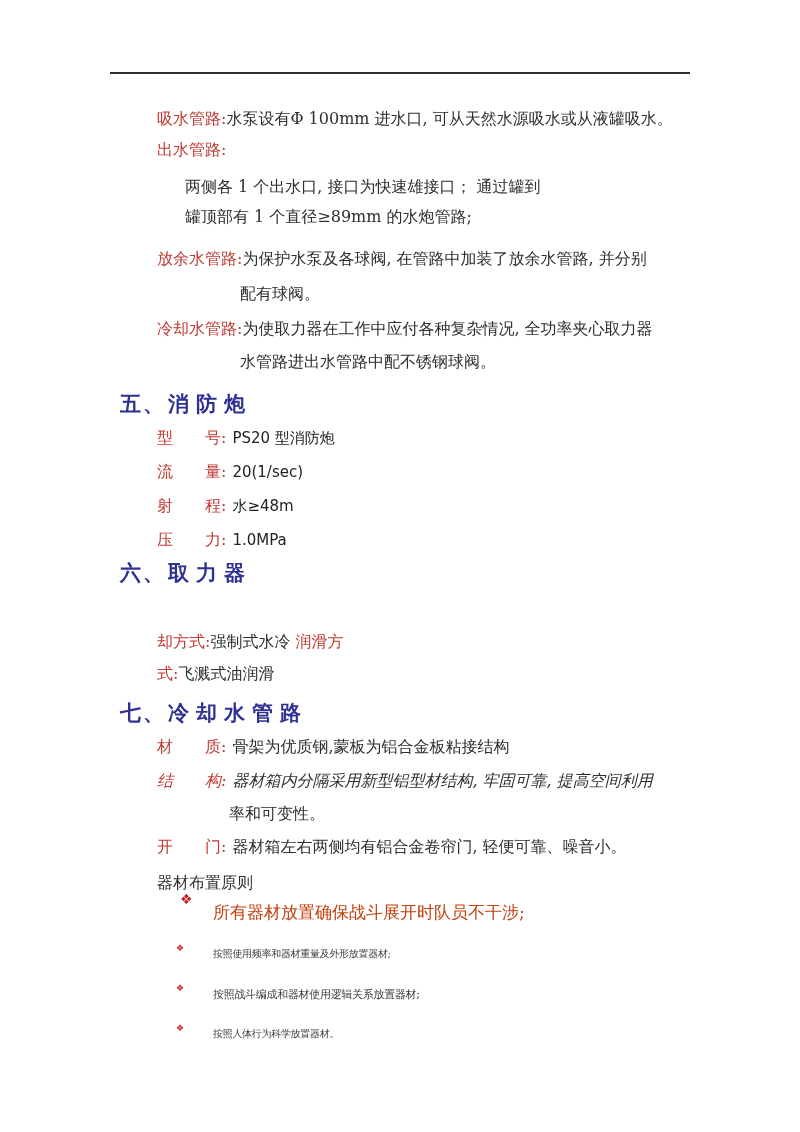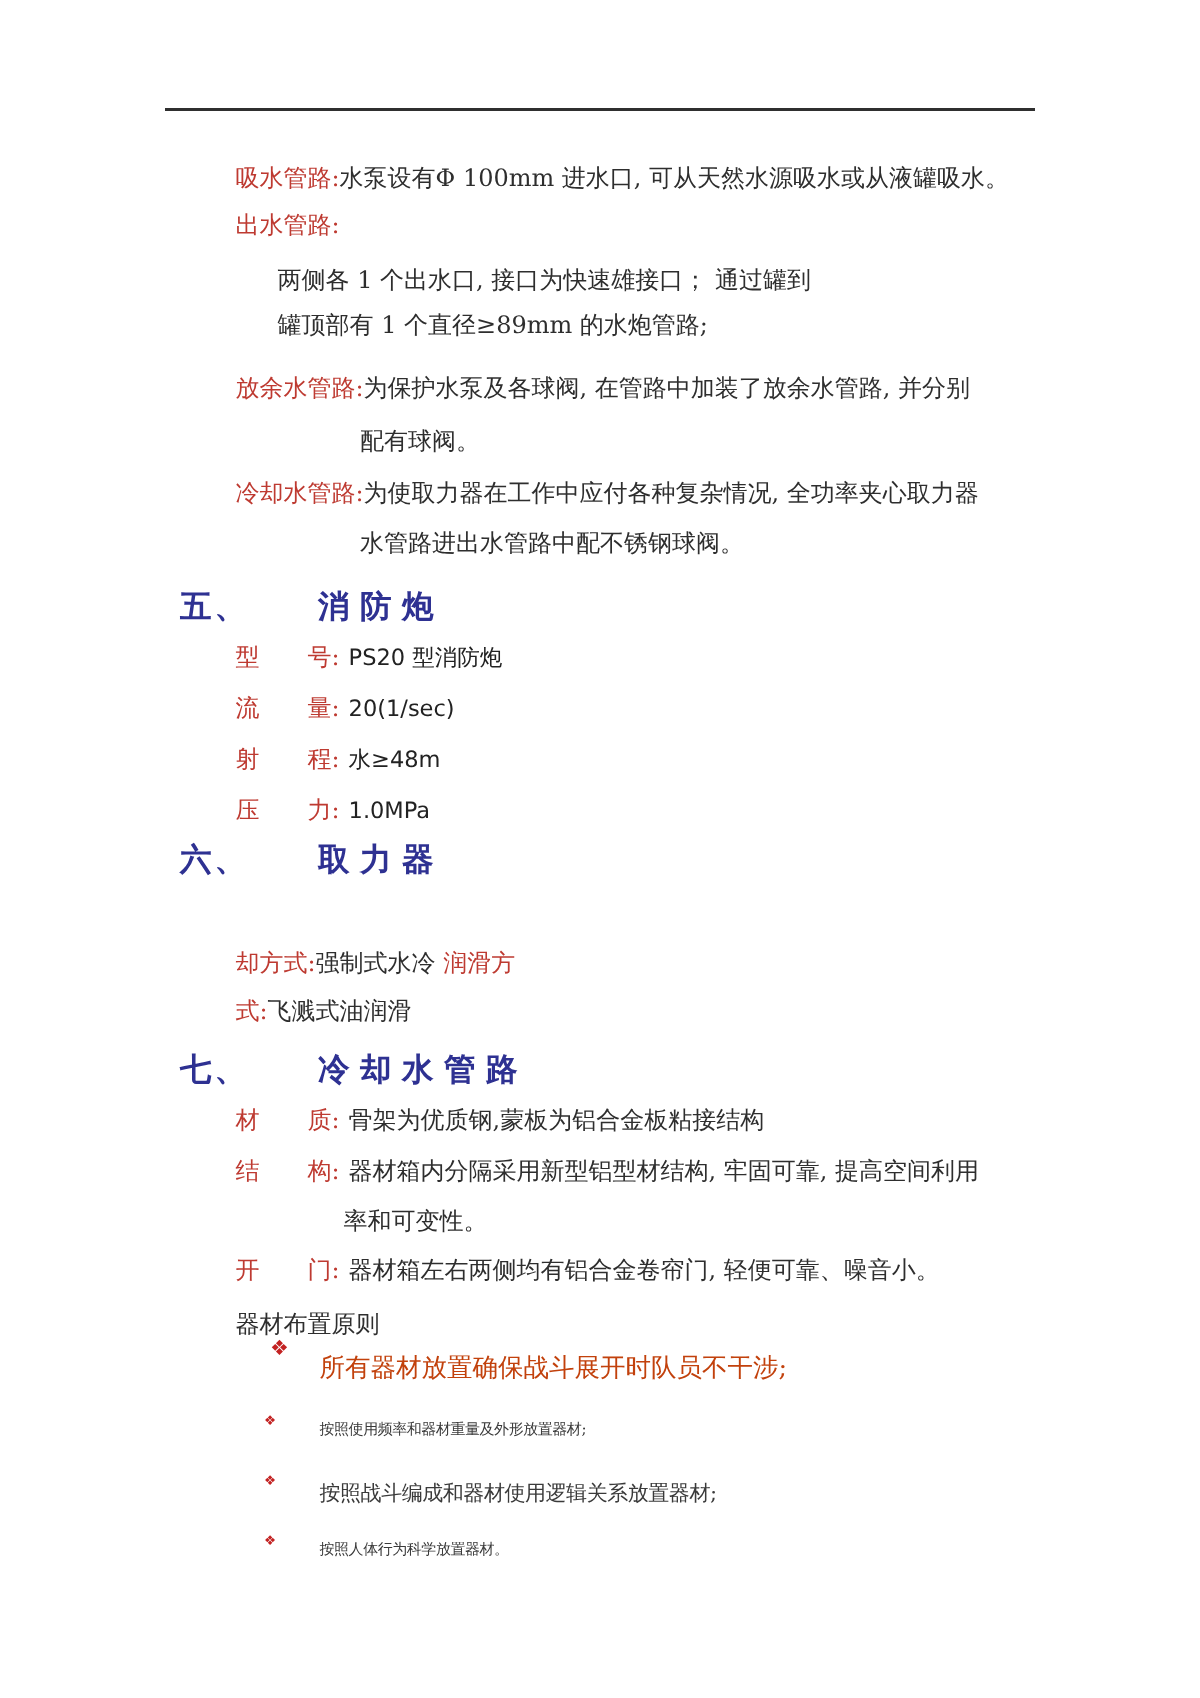--- a/index.html
+++ b/index.html
@@ -20,21 +20,21 @@
     font-family:"DejaVu Serif", serif;
   }
   .red{color:#be3a31;}
   .sans{font-family:"DejaVu Sans", sans-serif;font-size:15px;color:#222;}
   .hd{
     position:absolute;white-space:nowrap;
     color:#2e3192;font-weight:bold;font-size:21px;line-height:1.2;
     font-family:"DejaVu Serif", serif;
   }
   .hd .num{display:inline-block;width:48px;letter-spacing:2px;}
-  .hd .ttl{letter-spacing:7px;margin-left:44px;}
+  .hd .ttl{letter-spacing:7px;}
   .spec-label{color:#be3a31;margin-right:6px;}
   .blt{position:absolute;color:#c32222;line-height:1;}
 
   
   .pos-suction{left:157px;top:109px;}
   .pos-outlet{left:157px;top:140px;}
   .pos-outlet-d1{left:185px;top:177px;}
   .pos-outlet-d2{left:185px;top:207px;}
   .pos-drain1{left:157px;top:249px;}
   .pos-drain2{left:240px;top:284px;}
@@ -50,32 +50,32 @@
 
   
   .pos-h6{left:120px;top:560px;}
   .pos-s6l0{left:157px;top:599px;}
   .pos-s6l1{left:157px;top:632px;}
   .pos-s6l2{left:157px;top:664px;}
 
   
   .pos-h7{left:120px;top:700px;}
   .pos-s7r0{left:157px;top:737px;}
-  .pos-s7r1{left:157px;top:771px;}
+  .pos-s7r1{left:157px;top:771px;font-style:italic;}
   .pos-s7r1b{left:229px;top:804px;}
   .pos-s7r2{left:157px;top:837px;}
 
   
   .pos-ph{left:157px;top:873px;}
   .pos-b1-icon{left:180px;top:892px;font-size:14px;}
   .pos-b1-text{left:213px;top:902px;font-size:17px;color:#c2410c;}
   .pos-b2-icon{left:176px;top:944px;font-size:9px;}
   .pos-b2-text{left:213px;top:948px;font-size:10px;letter-spacing:-0.3px;color:#3a3a3a;}
   .pos-b3-icon{left:176px;top:984px;font-size:9px;}
-  .pos-b3-text{left:213px;top:988px;font-size:14px;letter-spacing:-0.3px;color:#3a3a3a;}
+  .pos-b3-text{left:213px;top:988px;font-size:11px;letter-spacing:-0.3px;color:#3a3a3a;}
   .pos-b4-icon{left:176px;top:1024px;font-size:9px;}
   .pos-b4-text{left:213px;top:1028px;font-size:10px;letter-spacing:-0.3px;color:#3a3a3a;}
 </style>
 </head>
 <body>
 
 <div class="page">
 
   <div class="rule"></div>
 

